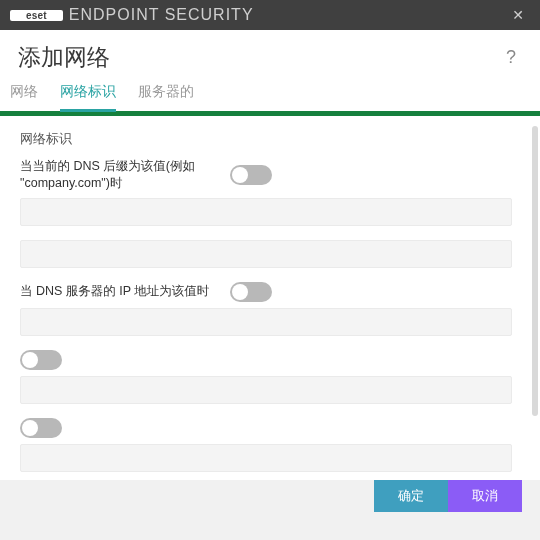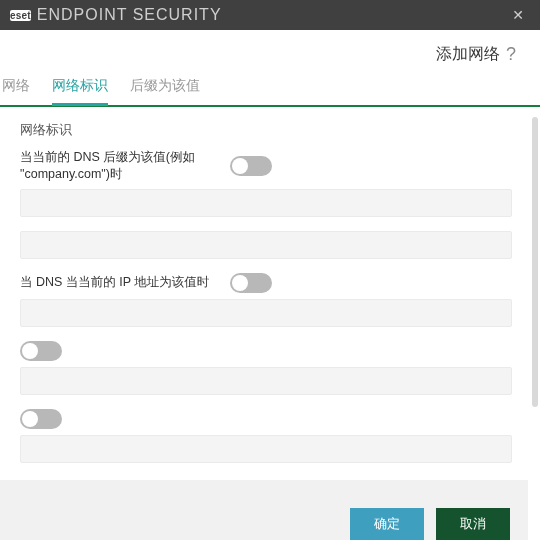--- a/index.html
+++ b/index.html
@@ -1,78 +1,78 @@
 <!DOCTYPE html>
 <html><head>
 <meta charset="utf-8">
 <style>
   * { box-sizing: border-box; margin: 0; padding: 0; }
   html, body { width: 540px; height: 540px; font-family: "Segoe UI", "Microsoft YaHei", sans-serif; background: #fff; color: #333; overflow: hidden; }
   .titlebar { height: 30px; background: #404040; display: flex; align-items: center; padding: 0 10px; }
-  .eset-badge { background: #fff; color: #404040; font-size: 10px; font-weight: bold; padding: 0px 0; border-radius: 2px; margin-right: 6px; letter-spacing: 0.2px;}
+  .eset-badge { background: #fff; color: #404040; font-size: 10px; font-weight: bold; padding: 0px 16px; border-radius: 2px; margin-right: 6px; letter-spacing: 0.2px;}
   .titlebar-title { color: #cfcfcf; font-size: 16px; letter-spacing: 1px; font-weight: 300;}
   .titlebar .spacer { flex: 1; }
   .close-btn { color: #cfcfcf; font-size: 14px; cursor: pointer; padding: 2px 6px; }
   .header { padding: 12px 18px 6px 18px; display:flex; align-items:center;}
-  .header h1 { font-size: 16px; font-weight: 400; color: #3a3a3a; flex:1;text-align:right;}
+  .header h1 { font-size: 23px; font-weight: 400; color: #3a3a3a; flex:1;}
   .help-icon { color:#888; font-size:18px; cursor:pointer; padding:2px 6px;}
-  .tabs { display:flex; gap:22px; padding:0 2px; border-bottom:2px solid #15803d; }
+  .tabs { display:flex; gap:22px; padding:0 10px; border-bottom:5px solid #15803d; }
   .tab { font-size:14px; color:#9a9a9a; padding:4px 0 8px 0; cursor:pointer; }
   .tab.active { color:#2aa3a3; border-bottom:3px solid #2aa3a3; margin-bottom:-1px; }
   .content-wrap { position:relative; padding:0 12px 0 14px; }
   .content { height: 360px; overflow:hidden; padding: 14px 16px 4px 6px; }
   .section-title { font-size:13px; color:#555; margin-bottom:10px; }
   .row { display:flex; align-items:center; margin-bottom:6px;}
   .row .label { flex:0 0 210px; font-size:12.5px; color:#333; line-height:1.35; padding-right:8px;}
   .toggle { position:relative; width:42px; height:20px; background:#b8b8b8; border-radius:20px; cursor:pointer; }
   .toggle .knob { position:absolute; top:2px; left:2px; width:16px; height:16px; background:#fff; border-radius:50%; }
   .field { width:100%; height:28px; background:#f4f4f4; border:1px solid #eaeaea; border-radius:2px; margin-bottom:14px; font-size:12px; padding:4px 8px; color:#333;}
   .scroll-track { position:absolute; top:10px; right:2px; width:6px; height:290px; background:#d9d9d9; border-radius:3px; }
-  .footer { position:absolute; bottom:0; left:0; right:12px; height:60px; background:#f1f1f1; display:flex; align-items:flex-end; justify-content:flex-end; padding:0 18px; gap:12px; }
+  .footer { position:absolute; bottom:0; left:0; right:0; height:60px; background:#f1f1f1; display:flex; align-items:flex-start; justify-content:flex-end; padding:0 18px; gap:0; }
   .btn { min-width:74px; height:32px; border:none; font-size:13px; color:#fff; cursor:pointer; padding:0 16px;}
   .btn.primary { background:#3f9fbf; }
-  .btn.secondary { background:#14532d; }
+  .btn.secondary { background:#8b5cf6; }
 </style>
 </head>
 <body>
 
 <div class="titlebar">
   <span class="eset-badge">eset</span>
   <span class="titlebar-title">ENDPOINT SECURITY</span>
   <span class="spacer"></span>
   <span class="close-btn">✕</span>
 </div>
 
 <div class="header">
   <h1>添加网络</h1>
   <span class="help-icon">?</span>
 </div>
 
 <div class="tabs">
   <div class="tab">网络</div>
   <div class="tab active">网络标识</div>
-  <div class="tab">后缀为该值</div>
+  <div class="tab">服务器的</div>
 </div>
 
 <div class="content-wrap">
   <div class="content">
     <div class="section-title">网络标识</div>
 
     <div class="row">
       <div class="label">当当前的 DNS 后缀为该值(例如 "company.com")时</div>
       <div class="toggle">
           <div class="knob"></div>
         </div>
     </div>
     <input class="field" value="" style="">
 
     <input class="field" value="" style="">
 
     <div class="row">
-      <div class="label">当 DNS 当当前的 IP 地址为该值时</div>
+      <div class="label">当 DNS 服务器的 IP 地址为该值时</div>
       <div class="toggle">
           <div class="knob"></div>
         </div>
     </div>
     <input class="field" value="" style="">
 
     <div class="row">
       <div class="toggle">
           <div class="knob"></div>
         </div>

